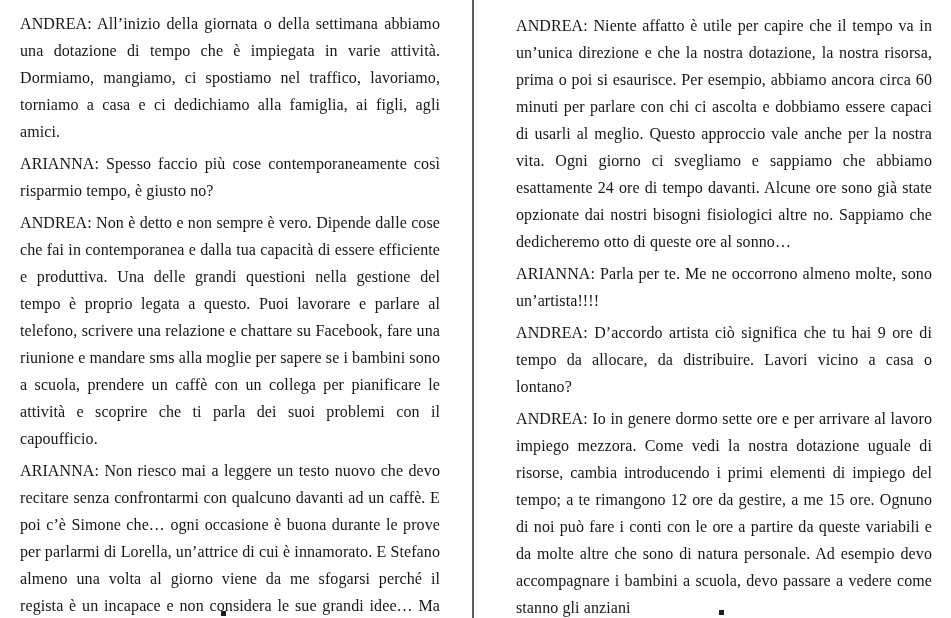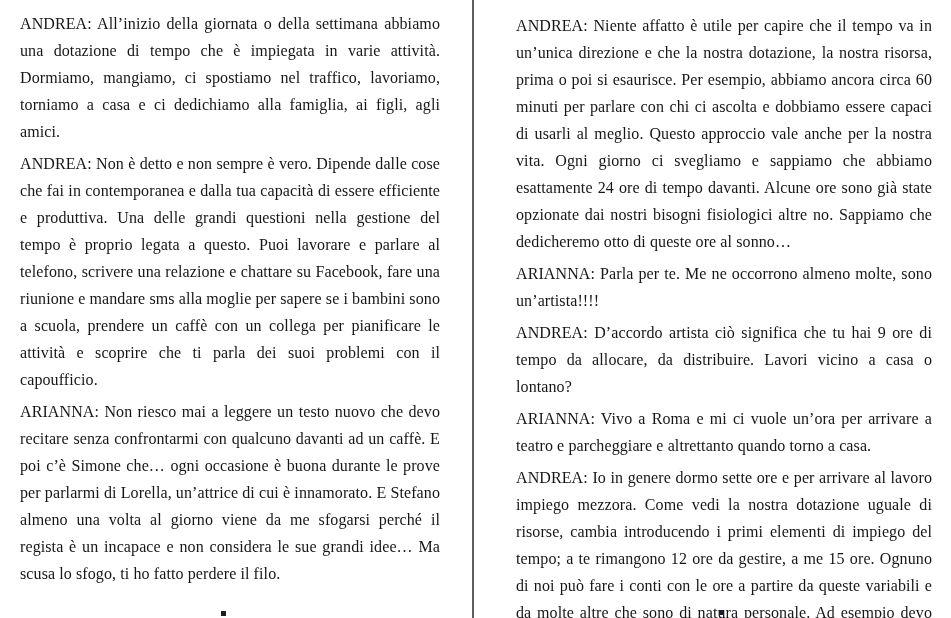--- a/index.html
+++ b/index.html
@@ -55,31 +55,31 @@
     height: 5px;
     background: #1c1c30;
   }
 </style>
 </head>
 <body>
 
 <div class="screen" style="color: rgb(22, 22, 22);">
   <div class="page page-left" id="page-left">
       <p class="para">ANDREA: All’inizio della giornata o della settimana abbiamo una dotazione di tempo che è impiegata in varie attività. Dormiamo, mangiamo, ci spostiamo nel traffico, lavoriamo, torniamo a casa e ci dedichiamo alla famiglia, ai figli, agli amici.</p>
+      <p class="para">ARIANNA: Spesso faccio più cose contemporaneamente così risparmio tempo, è giusto no?</p>
       <p class="para">ANDREA: Non è detto e non sempre è vero. Dipende dalle cose che fai in contemporanea e dalla tua capacità di essere efficiente e produttiva. Una delle grandi questioni nella gestione del tempo è proprio legata a questo. Puoi lavorare e parlare al telefono, scrivere una relazione e chattare su Facebook, fare una riunione e mandare sms alla moglie per sapere se i bambini sono a scuola, prendere un caffè con un collega per pianificare le attività e scoprire che ti parla dei suoi problemi con il capoufficio.</p>
       <p class="para">ARIANNA: Non riesco mai a leggere un testo nuovo che devo recitare senza confrontarmi con qualcuno davanti ad un caffè. E poi c’è Simone che… ogni occasione è buona durante le prove per parlarmi di Lorella, un’attrice di cui è innamorato. E Stefano almeno una volta al giorno viene da me sfogarsi perché il regista è un incapace e non considera le sue grandi idee… Ma  scusa lo sfogo, ti ho fatto perdere il filo.</p>
     </div>
 
   <div class="divider" id="page-divider" style="background: rgb(95, 95, 95);"></div>
 
   <div class="page page-right" id="page-right">
       <p class="para">ANDREA: Niente affatto è utile per capire che il tempo va in un’unica direzione e che la nostra dotazione, la nostra risorsa, prima o poi si esaurisce. Per esempio, abbiamo ancora circa 60 minuti per parlare con chi ci ascolta e dobbiamo essere capaci di usarli al meglio. Questo approccio vale anche per la nostra vita. Ogni giorno ci svegliamo e sappiamo che abbiamo esattamente 24 ore di tempo davanti. Alcune ore sono già state opzionate dai nostri bisogni fisiologici altre no. Sappiamo che dedicheremo otto di queste ore al sonno…</p>
       <p class="para">ARIANNA: Parla per te. Me ne occorrono almeno molte, sono un’artista!!!!</p>
       <p class="para">ANDREA: D’accordo artista ciò significa che tu hai 9 ore di tempo da allocare, da distribuire. Lavori vicino a casa o lontano?</p>
-      <p class="para">ARIANNA: Vivo a Roma e mi ci vuole un’ora per arrivare a teatro e parcheggiare e altrettanto quando torno a casa.</p>
       <p class="para">ANDREA: Io in genere dormo sette ore e per arrivare al lavoro impiego mezzora. Come vedi la nostra dotazione uguale di risorse, cambia introducendo i primi elementi di impiego del tempo; a te rimangono 12 ore da gestire, a me 15 ore. Ognuno di noi può fare i conti con le ore a partire da queste variabili e da molte altre che sono di natura personale. Ad esempio devo accompagnare i bambini a scuola, devo passare a vedere come stanno gli anziani</p>
     </div>
 
   <div id="footer-marks-layer">
       <div class="footer-mark" style="left: 221px; top: 611px; background: rgb(28, 28, 48);"></div>
       <div class="footer-mark" style="left: 719px; top: 610px; background: rgb(28, 28, 48);"></div>
     </div>
 </div>
 
 </body></html>

